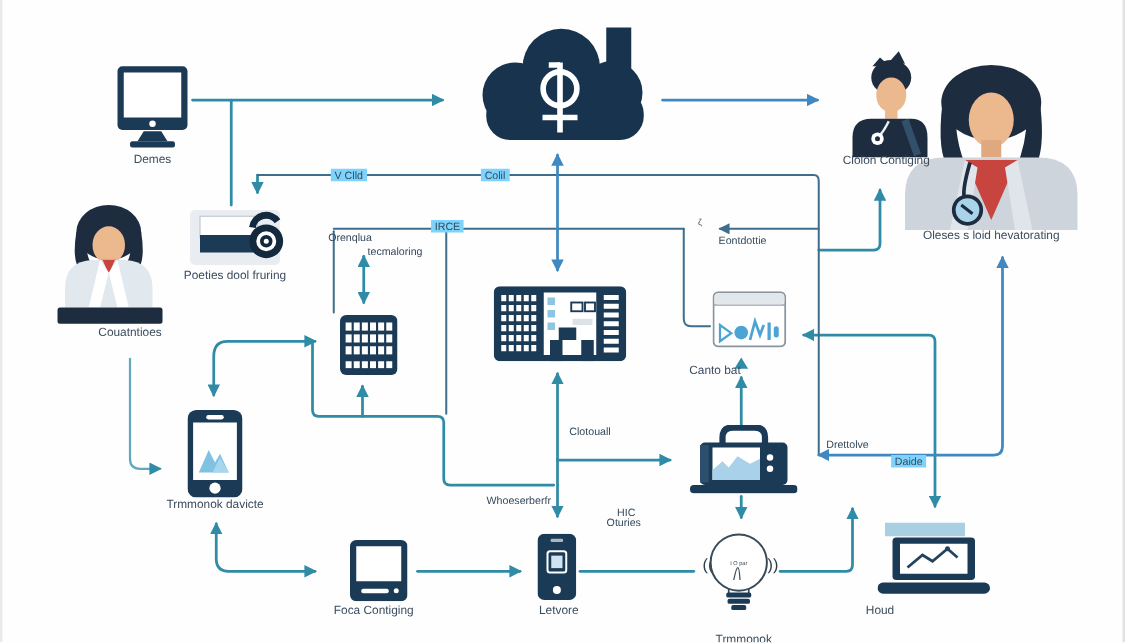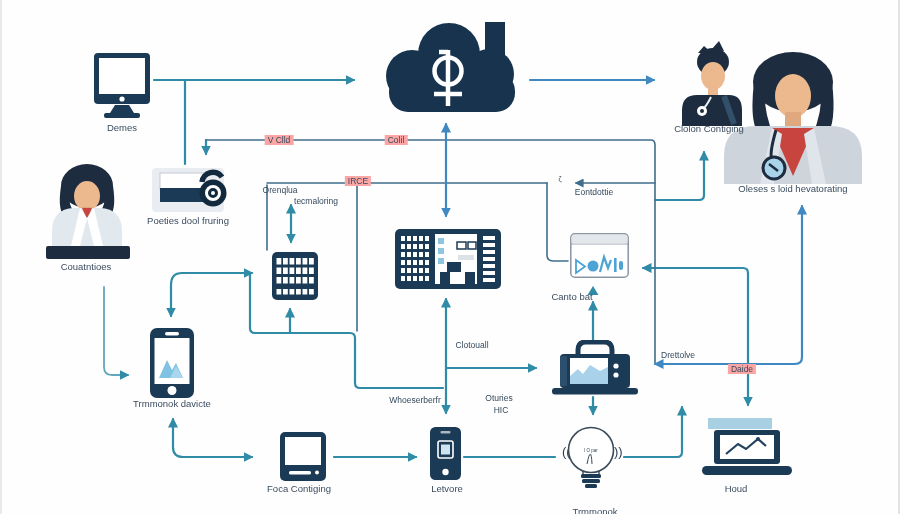--- a/index.html
+++ b/index.html
@@ -9,21 +9,21 @@
     border-left:2px solid #e9e9e9;border-right:2px solid #e3e3e3;box-sizing:border-box;
   }
   .icon{position:absolute;}
   #lines{position:absolute;left:0;top:0;z-index:1;}
   .icon{z-index:2;}
   .lbl{
     position:absolute;z-index:3;color:#3b4c5e;font-size:9.5px;line-height:10px;
     transform:translate(-50%,-50%);white-space:nowrap;text-align:center;
   }
   .edge{font-size:8.5px;color:#34495c;}
-  .online{background:#fca5a5;padding:0 3px;}
+  .online{background:#7dd3fc;padding:0 3px;}
   .tiny{font-size:7px;}
 </style>
 </head>
 <body>
 
 <div id="canvas">
 
   <svg id="lines" width="900" height="514">
     <defs>
       <marker id="aT" viewBox="0 0 10 10" refX="8.5" refY="5" markerWidth="10" markerHeight="10" markerUnits="userSpaceOnUse" orient="auto-start-reverse">
@@ -298,37 +298,37 @@
     <rect x="6" y="0" width="64" height="11" fill="#a9cfe3"></rect>
     <rect x="12" y="12" width="66" height="34" rx="3" fill="#1b3a55"></rect>
     <rect x="18" y="17" width="54" height="24" fill="#ffffff"></rect>
     <path d="M24,36 L36,26 L44,31 L56,21 L64,28" stroke="#23425e" stroke-width="2.2" fill="none"></path>
     <circle cx="56" cy="21" r="2" fill="#23425e"></circle>
     <rect x="0" y="48" width="90" height="9" rx="4.5" fill="#1b3a55"></rect>
   </svg>
 
   <div class="lbl" style="left:120px;top:128px">Demes</div>
   <div class="lbl" style="left:186px;top:221px">Poeties dool fruring</div>
-  <div class="lbl" style="left:84px;top:267px">Couatntioes</div>
+  <div class="lbl" style="left:102px;top:267px">Couatntioes</div>
   <div class="lbl" style="left:707px;top:129px">Clolon Contiging</div>
   <div class="lbl" style="left:791px;top:189px">Oleses s loid hevatorating</div>
   <div class="lbl" style="left:170px;top:404px">Trmmonok davicte</div>
   <div class="lbl" style="left:570px;top:297px">Canto bat</div>
   <div class="lbl" style="left:297px;top:489px">Foca Contiging</div>
   <div class="lbl" style="left:445px;top:489px">Letvore</div>
   <div class="lbl" style="left:593px;top:512px">Trmmonok</div>
-  <div class="lbl" style="left:734px;top:489px">Houd</div>
+  <div class="lbl" style="left:702px;top:489px">Houd</div>
 
   <div class="lbl edge online" style="left:277px;top:140px">V Clld</div>
   <div class="lbl edge online" style="left:394px;top:140px">Colil</div>
   <div class="lbl edge online" style="left:356px;top:181px">IRCE</div>
   <div class="lbl edge" style="left:278px;top:190px">Orenqlua</div>
   <div class="lbl edge" style="left:314px;top:201px">tecmaloring</div>
   <div class="lbl edge" style="left:592px;top:192px">Eontdottie</div>
   <div class="lbl edge tiny" style="left:558px;top:179px">ζ</div>
   <div class="lbl edge" style="left:470px;top:345px">Clotouall</div>
   <div class="lbl edge" style="left:413px;top:400px">Whoeserberfr</div>
   <div class="lbl edge" style="left:499px;top:410px">HIC</div>
-  <div class="lbl edge" style="left:497px;top:398px">Oturies</div>
+  <div class="lbl edge" style="left:497px;top:418px">Oturies</div>
   <div class="lbl edge" style="left:676px;top:355px">Drettolve</div>
-  <div class="lbl edge online" style="left:740px;top:369px">Daide</div>
+  <div class="lbl edge online" style="left:725px;top:369px">Daide</div>
 
 </div>
 
 </body></html>

